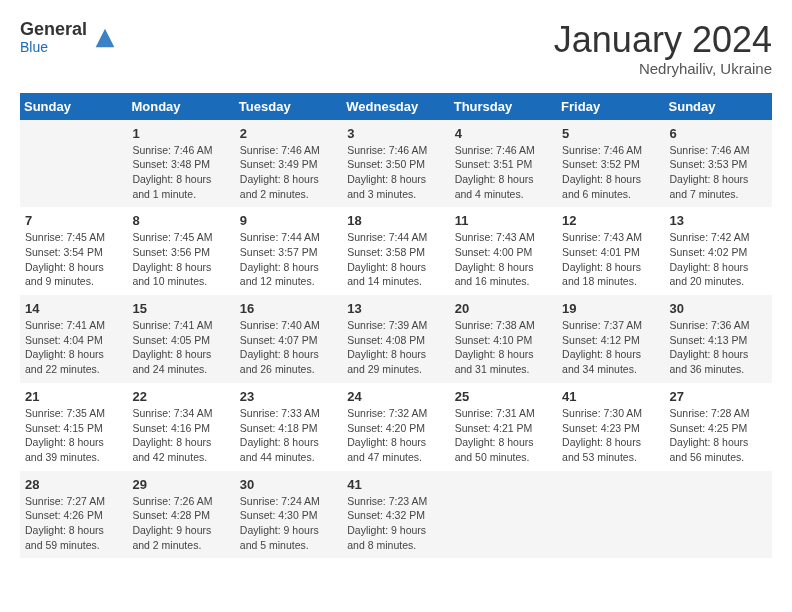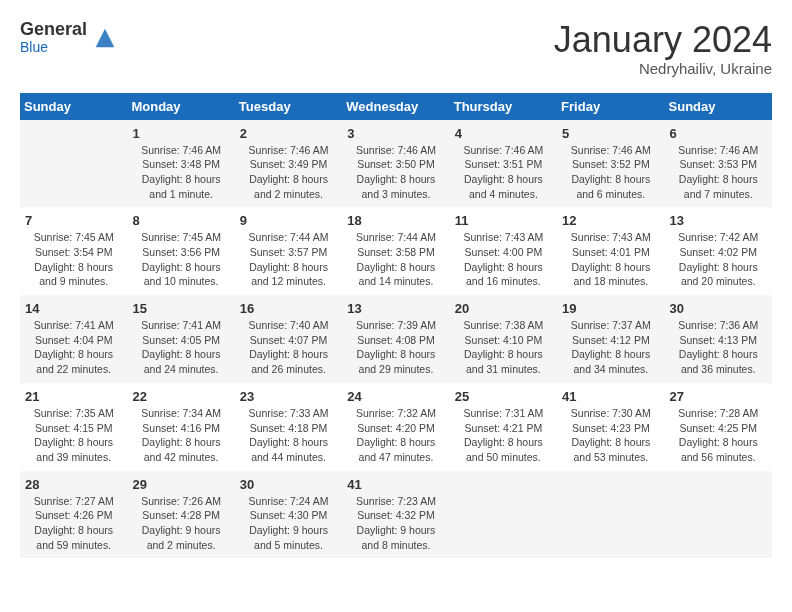--- a/index.html
+++ b/index.html
@@ -87,21 +87,20 @@
       font-size: 13px;
       font-weight: bold;
       color: #333;
       display: block;
       margin-bottom: 2px;
     }
     .day-info {
       font-size: 10.5px;
       color: #444;
       line-height: 1.4;
-      text-align: center;
     }
   </style>
 </head>
 <body>
 
 <div class="header">
   <div class="logo">
     <div class="logo-text">
       <span class="logo-general">General</span>
       <span class="logo-blue">Blue</span>

